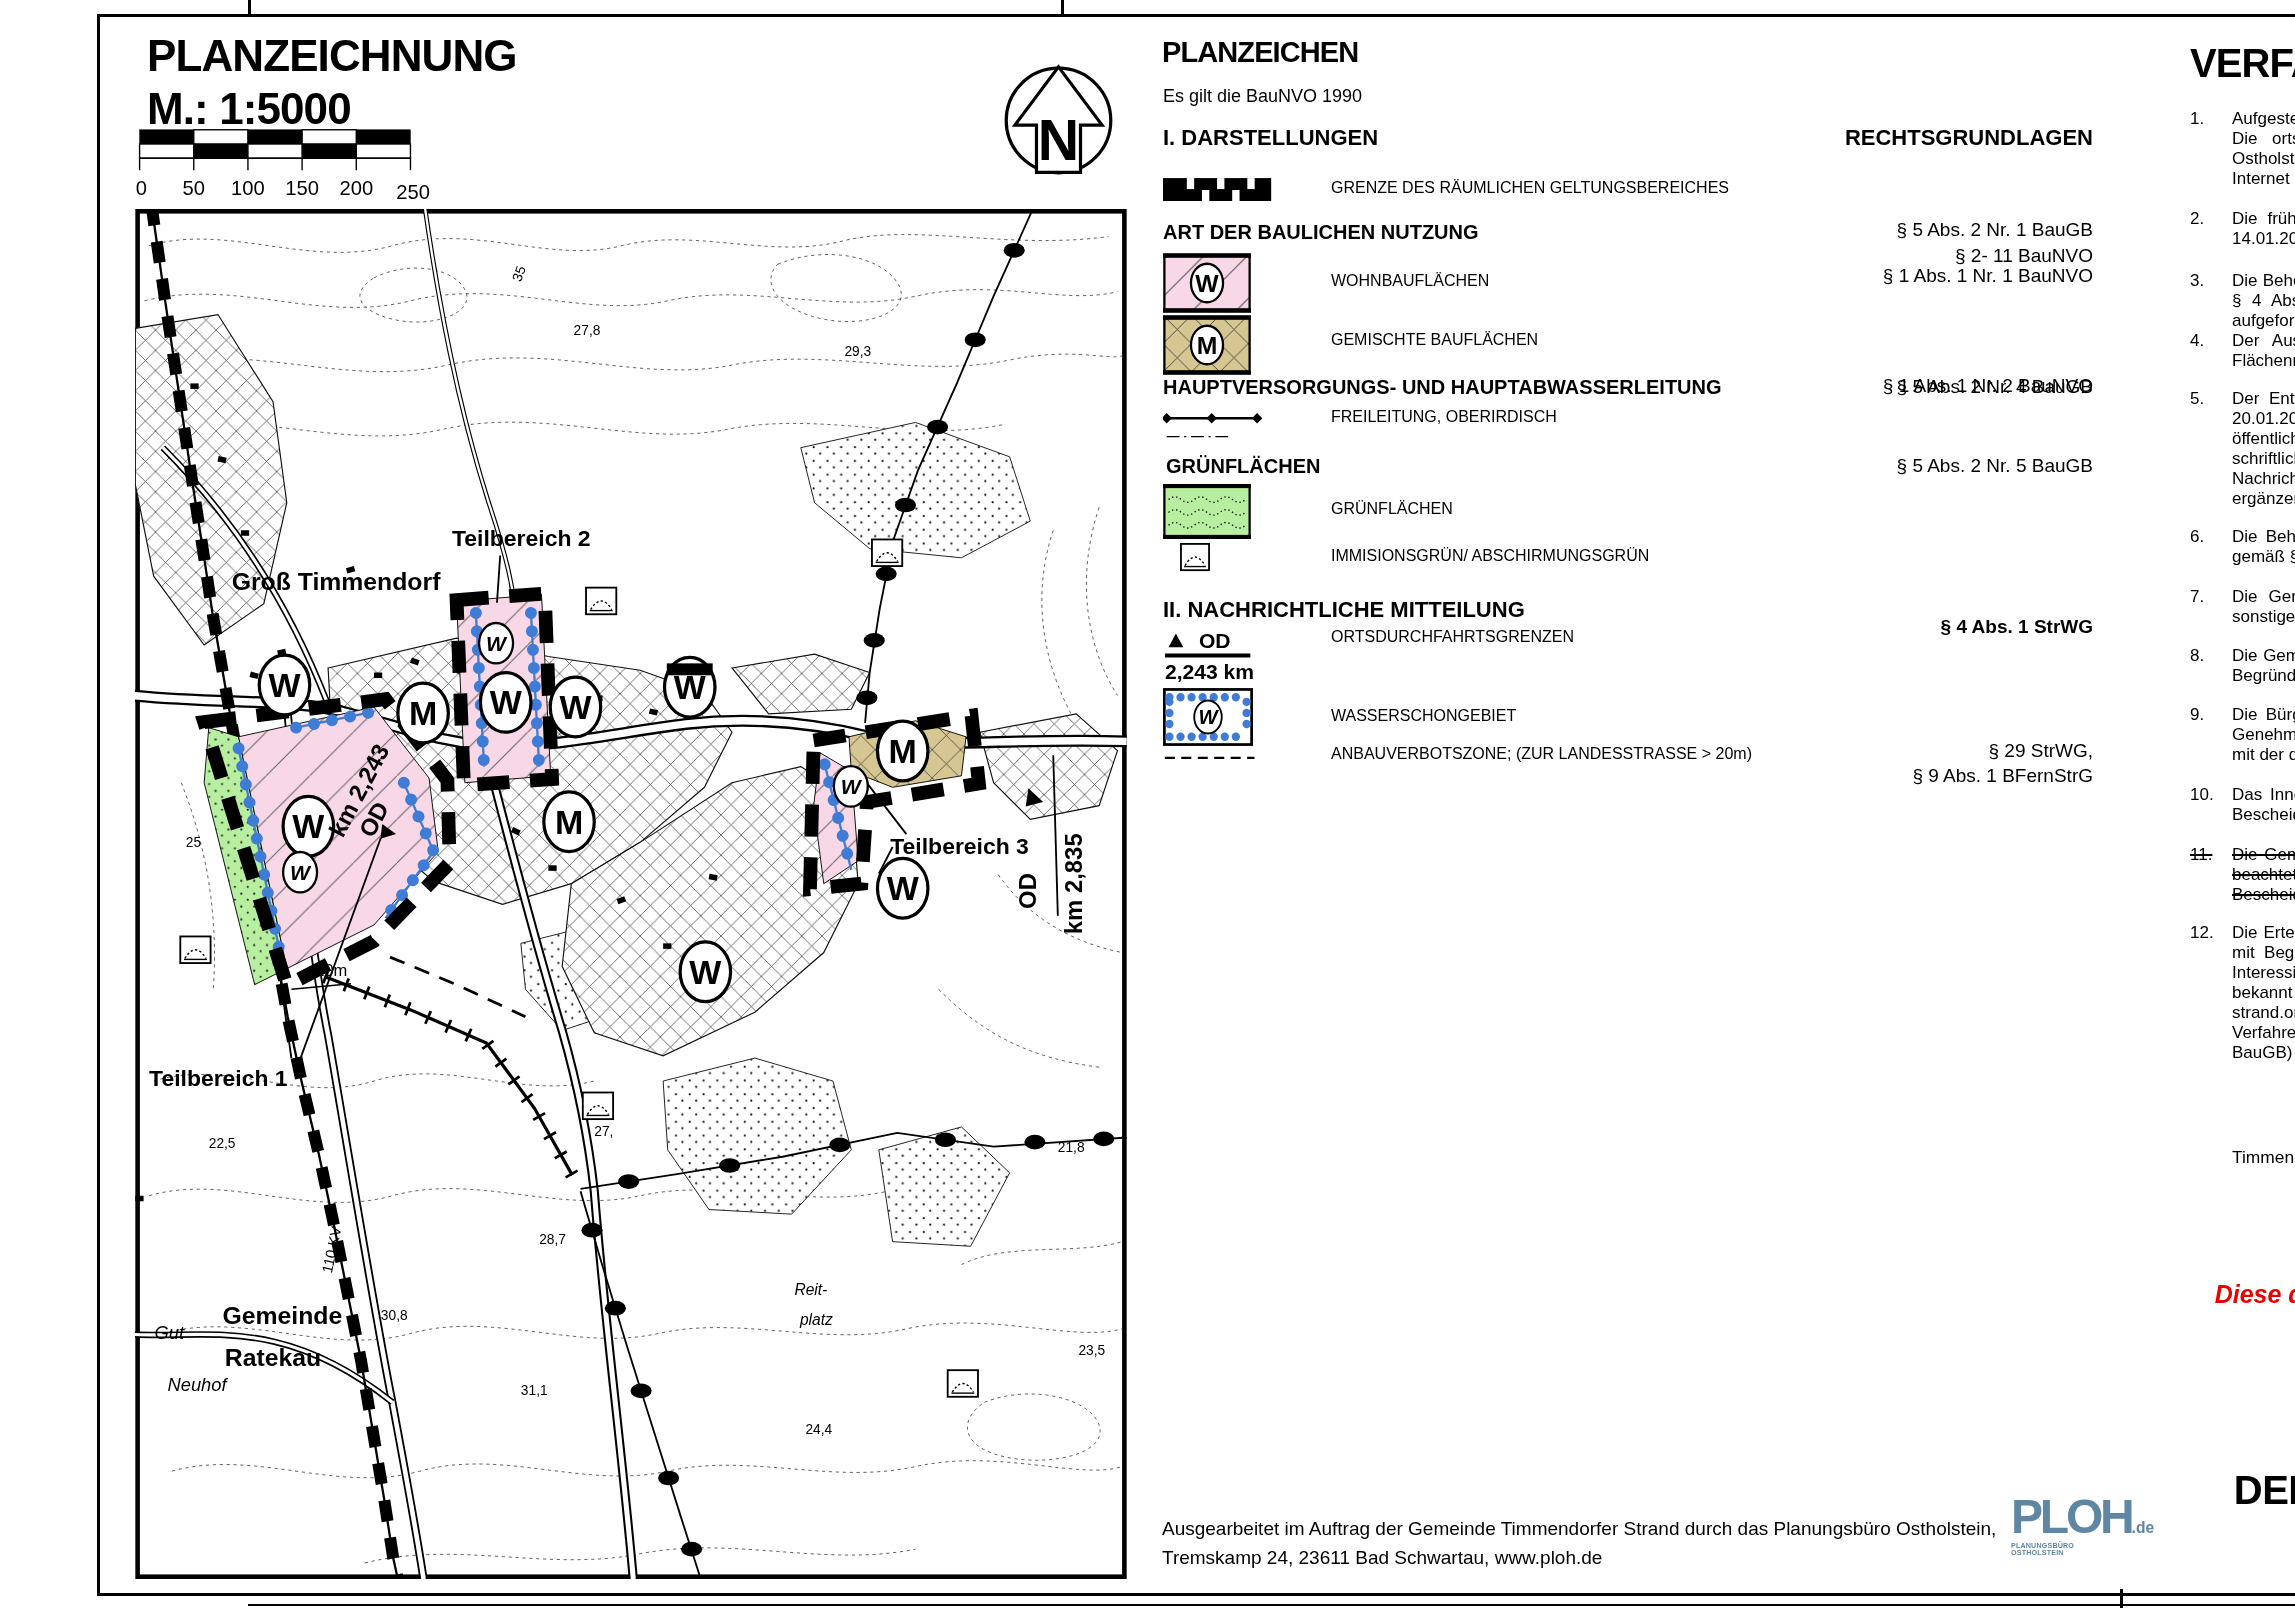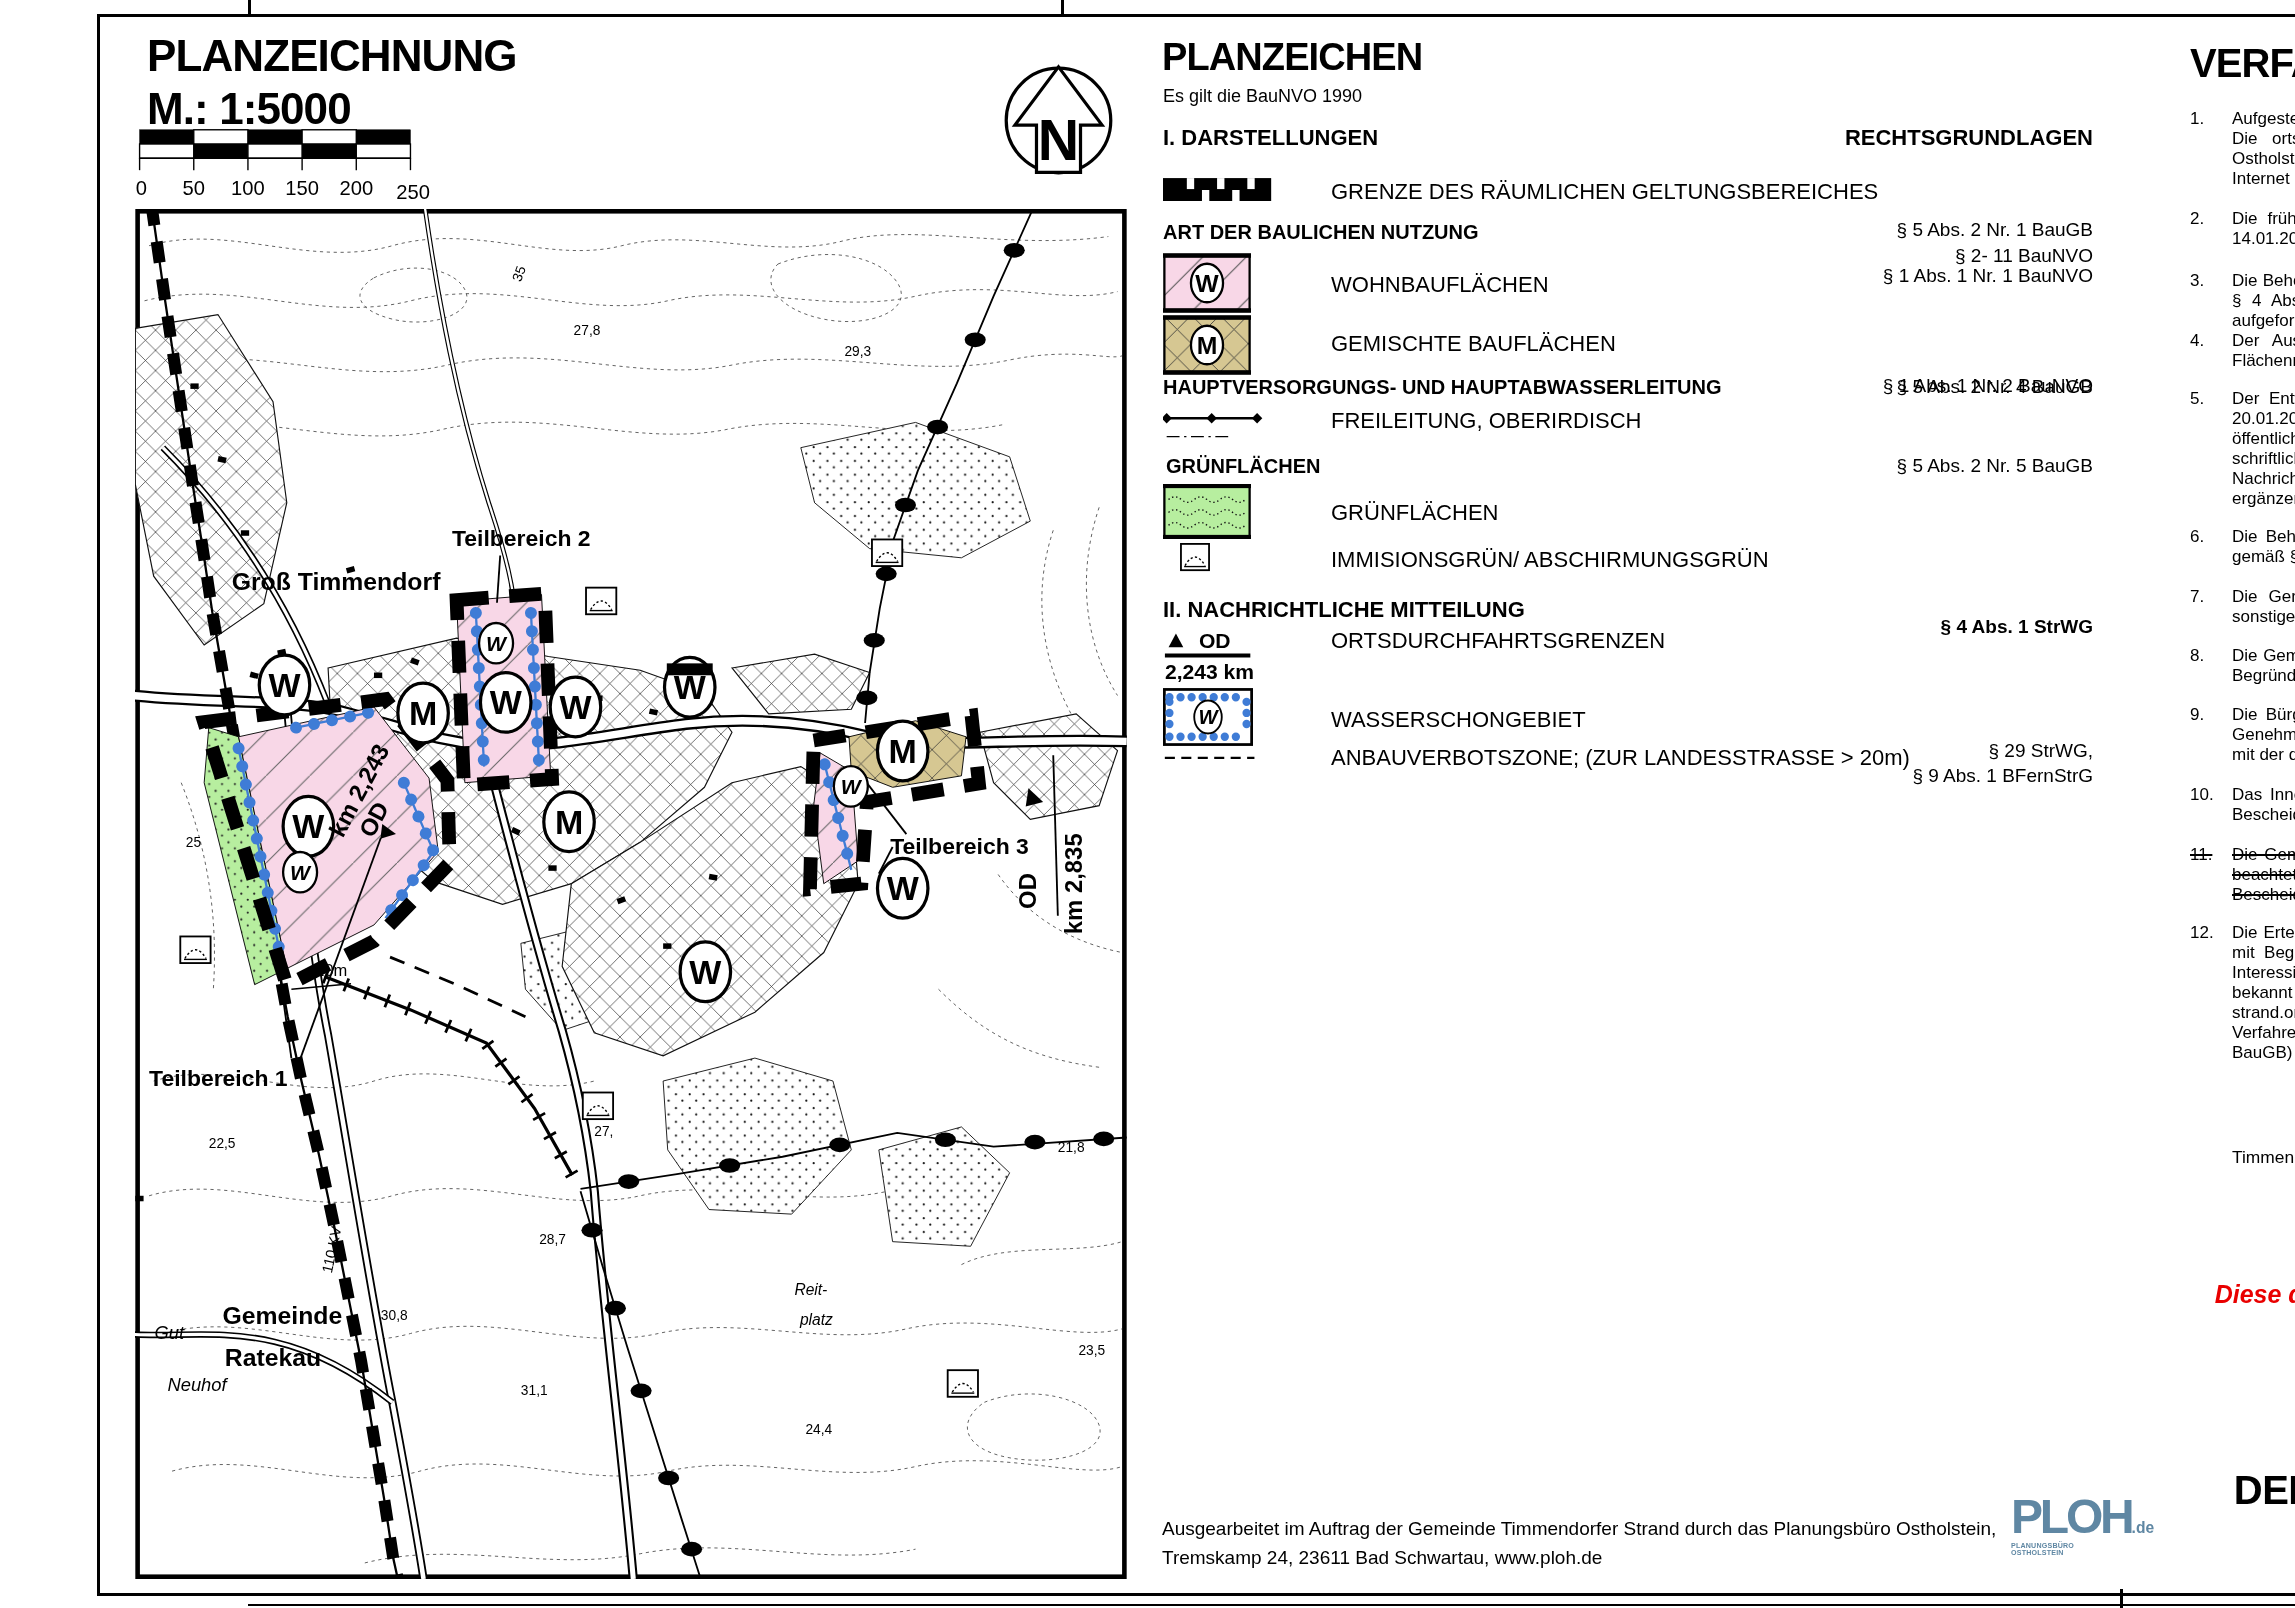--- a/index.html
+++ b/index.html
@@ -8,26 +8,26 @@
   #frame{left:97px;top:13.8px;width:2998px;height:1576px;border:3.2px solid #000;}
   .tick{background:#000;width:2.8px;}
   #botline{left:248px;top:1604px;width:2889px;height:2.3px;background:#000;}
   
   #plan-title{left:147px;top:31px;font-size:44px;font-weight:bold;letter-spacing:-0.9px;}
   #plan-scale{left:147px;top:84px;font-size:44px;font-weight:bold;letter-spacing:-0.9px;}
   #scalebar{left:135px;top:125px;}
   #north{left:992px;top:54px;}
   #mapwrap{left:135px;top:209px;width:992px;height:1370px;}
   
-  #leg-title{left:1162px;top:36px;font-size:38px;font-weight:bold;letter-spacing:-0.9px;}
+  #leg-title{left:1162px;top:36px;font-size:29px;font-weight:bold;letter-spacing:-0.9px;}
   #leg-note{left:1163px;top:86px;font-size:18px;}
   .leg-sec{font-size:22px;font-weight:bold;}
   #leg-sec1{left:1163px;top:125px;text-underline-offset:4.6px;}
   #leg-rights{left:1790px;top:125px;width:303px;text-align:right;font-size:22px;font-weight:bold;}
-  .leg-label{font-size:22px;white-space:nowrap;}
+  .leg-label{font-size:16px;white-space:nowrap;}
   .leg-ref{font-size:19px;width:321px;text-align:right;left:1772px;white-space:nowrap;}
   .leg-head{font-size:20px;font-weight:bold;white-space:nowrap;}
   #verf-title{left:2190px;top:41px;font-size:40px;font-weight:bold;letter-spacing:-0.9px;}
   .vitem{position:absolute;left:2190px;width:895px;font-size:17px;line-height:20px;text-align:justify;}
   .vitem .num{position:absolute;left:0;top:0;}
   .vitem .txt{display:block;padding-left:42px;}
   .struck .txt, .struck .num{text-decoration:line-through;text-decoration-thickness:1.8px;}
   .sig{font-size:17.4px;white-space:nowrap;}
   #rednote{left:2190px;top:1280px;width:900px;text-align:center;color:#e90000;font-size:25px;font-weight:bold;font-style:italic;}
   .tb{left:2181px;width:914px;text-align:center;font-weight:bold;letter-spacing:-0.5px;}

